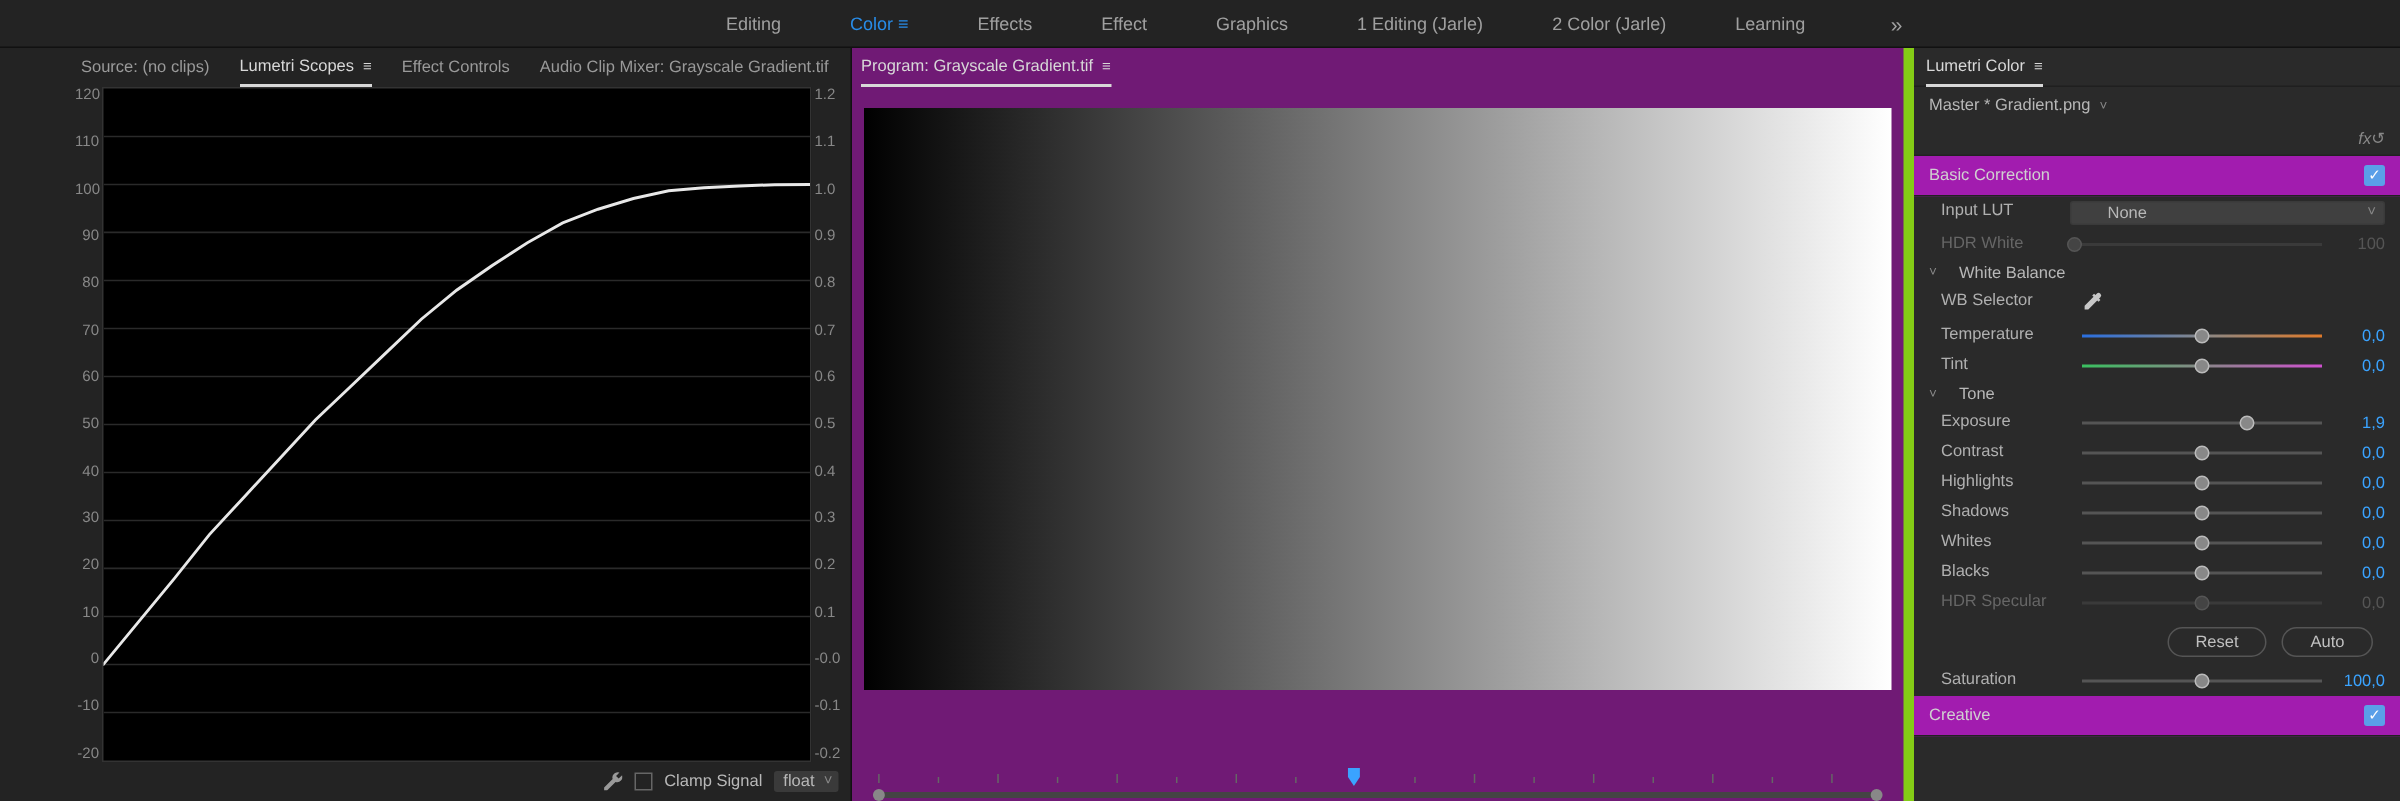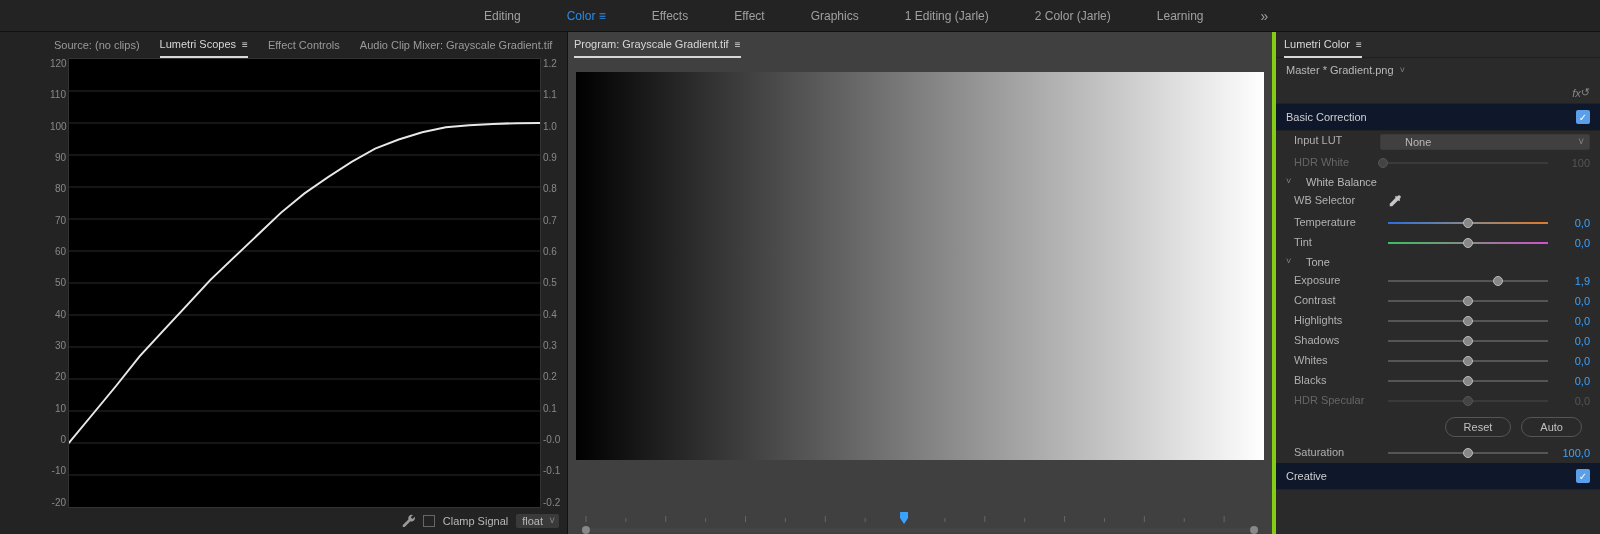--- a/index.html
+++ b/index.html
@@ -28,21 +28,21 @@
   .gridline { stroke: #2a2a2a; stroke-width: 1; }
   .curve { stroke: #e8e8e8; stroke-width: 2; fill: none; stroke-linecap: round; }
 
   .scope-footer { height: 26px; display: flex; align-items: center; justify-content: flex-end; gap: 8px; padding: 0 8px; font-size: 11px; }
   .wrench { cursor: pointer; }
   .checkbox { width: 12px; height: 12px; border: 1px solid #666; display: inline-block; vertical-align: middle; cursor: pointer; }
   .mini-select { background: #3a3a3a; padding: 1px 16px 1px 6px; position: relative; cursor: pointer; border-radius: 2px; }
   .mini-select::after { content: "˅"; position: absolute; right: 4px; top: 1px; font-size: 10px; color: #888; }
 
   
-  .center { width: 708px; background: #404040; border-right: 4px solid #84cc16; display: flex; flex-direction: column; }
+  .center { width: 708px; background: #701a75; border-right: 7px solid #84cc16; display: flex; flex-direction: column; }
   .center .tabs { gap: 12px; }
   .program { flex: 1; padding: 14px 8px 0 8px; position: relative; }
   .monitor { width: 100%; height: 388px; background: linear-gradient(to right, #000 0%, #fff 100%); }
   .ctrlrow { height: 26px; display: flex; align-items: center; gap: 10px; padding: 0 8px; font-size: 11px; }
   .timecode { color: #3aa3ff; font-family: monospace; font-size: 13px; }
   .timecode.white { color: #d8d8d8; }
   .fitsel { background: #2a2a2a; padding: 1px 22px 1px 8px; position: relative; cursor: pointer; border-radius: 2px; }
   .fitsel::after { content: "˅"; position: absolute; right: 5px; top: 1px; font-size: 10px; color: #888; }
   .spacer { flex: 1; }
   .timeline { height: 22px; padding: 0 8px; position: relative; }
@@ -54,21 +54,21 @@
 
   
   .right { flex: 1; background: #2a2a2a; display: flex; flex-direction: column; font-size: 11px; }
   .right .tabs { height: 26px; padding: 0 8px; border-bottom: 1px solid #1f1f1f; }
   .clip-path { padding: 6px 10px; display: flex; align-items: center; gap: 6px; }
   .clip-path .active-clip { color: #3aa3ff; }
   .clip-path .chev { font-size: 9px; color: #888; }
   .fxrow { display: flex; align-items: center; justify-content: flex-end; padding: 4px 10px; color: #888; font-style: italic; border-bottom: 1px solid #222; }
   .fxrow .reset-ic { cursor: pointer; font-style: normal; }
 
-  .section-hdr { display: flex; align-items: center; justify-content: space-between; padding: 6px 10px; background: #0f172a; border-bottom: 1px solid #222; cursor: pointer; }
+  .section-hdr { display: flex; align-items: center; justify-content: space-between; padding: 6px 10px; background: #a21caf; border-bottom: 1px solid #222; cursor: pointer; }
   .section-hdr .title { color: #d0d0d0; }
   .chk { width: 14px; height: 14px; background: #5a9fe8; border-radius: 2px; display: flex; align-items: center; justify-content: center; color: #fff; font-size: 10px; }
 
   .prop { display: flex; align-items: flex-start; padding: 3px 10px 3px 18px; gap: 8px; }
   .prop .lbl { width: 78px; color: #b0b0b0; }
   .prop.sub .lbl { width: 86px; }
   .prop .ctl { flex: 1; display: flex; align-items: center; gap: 6px; }
   .sel { flex: 1; background: #404040; border: 1px solid #3a3a3a; padding: 1px 18px 1px 24px; position: relative; cursor: pointer; border-radius: 2px; }
   .sel::after { content: "˅"; position: absolute; right: 5px; top: 1px; font-size: 10px; color: #888; }
   .val { width: 36px; text-align: right; color: #3aa3ff; cursor: ew-resize; }

